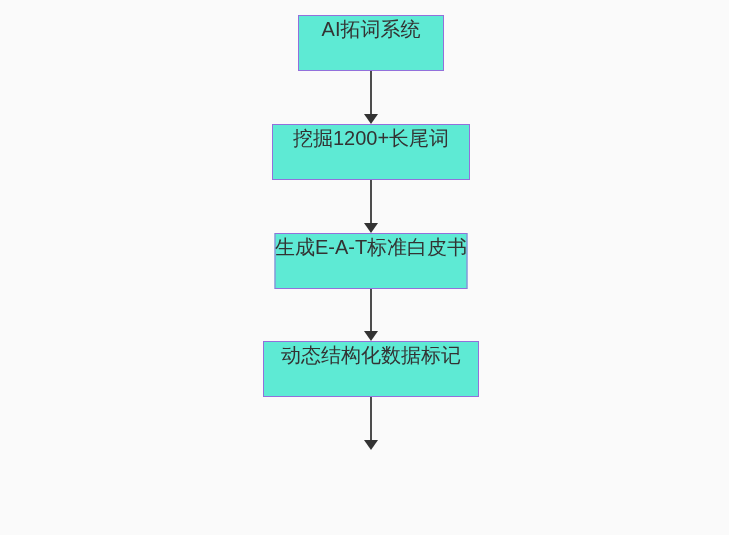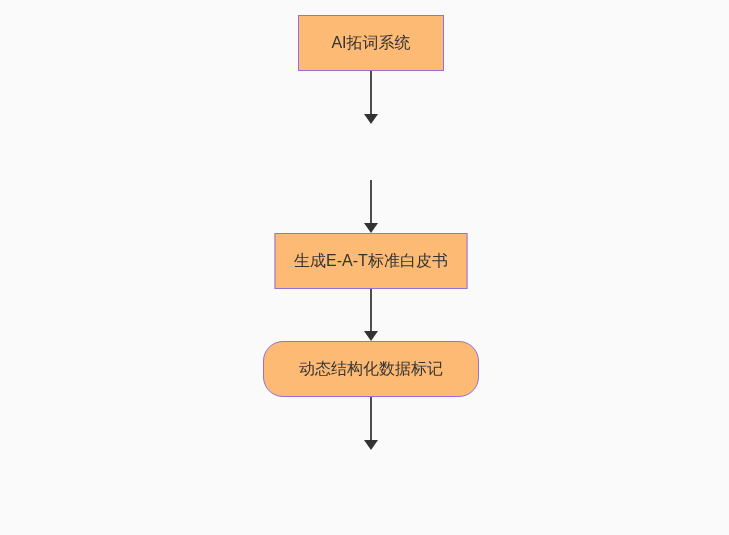--- a/index.html
+++ b/index.html
@@ -13,34 +13,33 @@
     height: 535px;
     background: #fafafa;
     overflow: hidden;
   }
   .flow-node {
     position: absolute;
     left: 371px;
     transform: translateX(-50%);
     height: 56px;
     box-sizing: border-box;
-    background: #fdba74;
+    background: #5eead4;
     border: 1px solid #9370DB;
     color: #333333;
-    font-size: 16px;
+    font-size: 20px;
     display: flex;
-    align-items: center;
     justify-content: center;
     white-space: nowrap;
     padding: 0 14px;
   }
   .node-0 { top: 15px;  width: 146px; }
   .node-1 { top: 124px; width: 198px; }
   .node-2 { top: 233px; width: 193px; }
-  .node-3 { top: 341px; width: 216px; border-radius: 20px; }
+  .node-3 { top: 341px; width: 216px; }
   .node-4 { top: 450px; width: 238px; }
 
   .flow-arrow {
     position: absolute;
     left: 371px;
     transform: translateX(-50%);
     width: 14px;
   }
   .arrow-0 { top: 71px;  height: 53px; }
   .arrow-1 { top: 180px; height: 53px; }
@@ -75,20 +74,23 @@
 
   <div class="flow-node node-0">
     <span>AI拓词系统</span>
   </div>
 
   <div class="flow-arrow arrow-0">
     <div class="arrow-line"></div>
     <div class="arrow-head"></div>
   </div>
 
+  <div class="flow-node node-1">
+    <span>挖掘1200+长尾词</span>
+  </div>
 
   <div class="flow-arrow arrow-1">
     <div class="arrow-line"></div>
     <div class="arrow-head"></div>
   </div>
 
   <div class="flow-node node-2">
     <span>生成E-A-T标准白皮书</span>
   </div>
 

